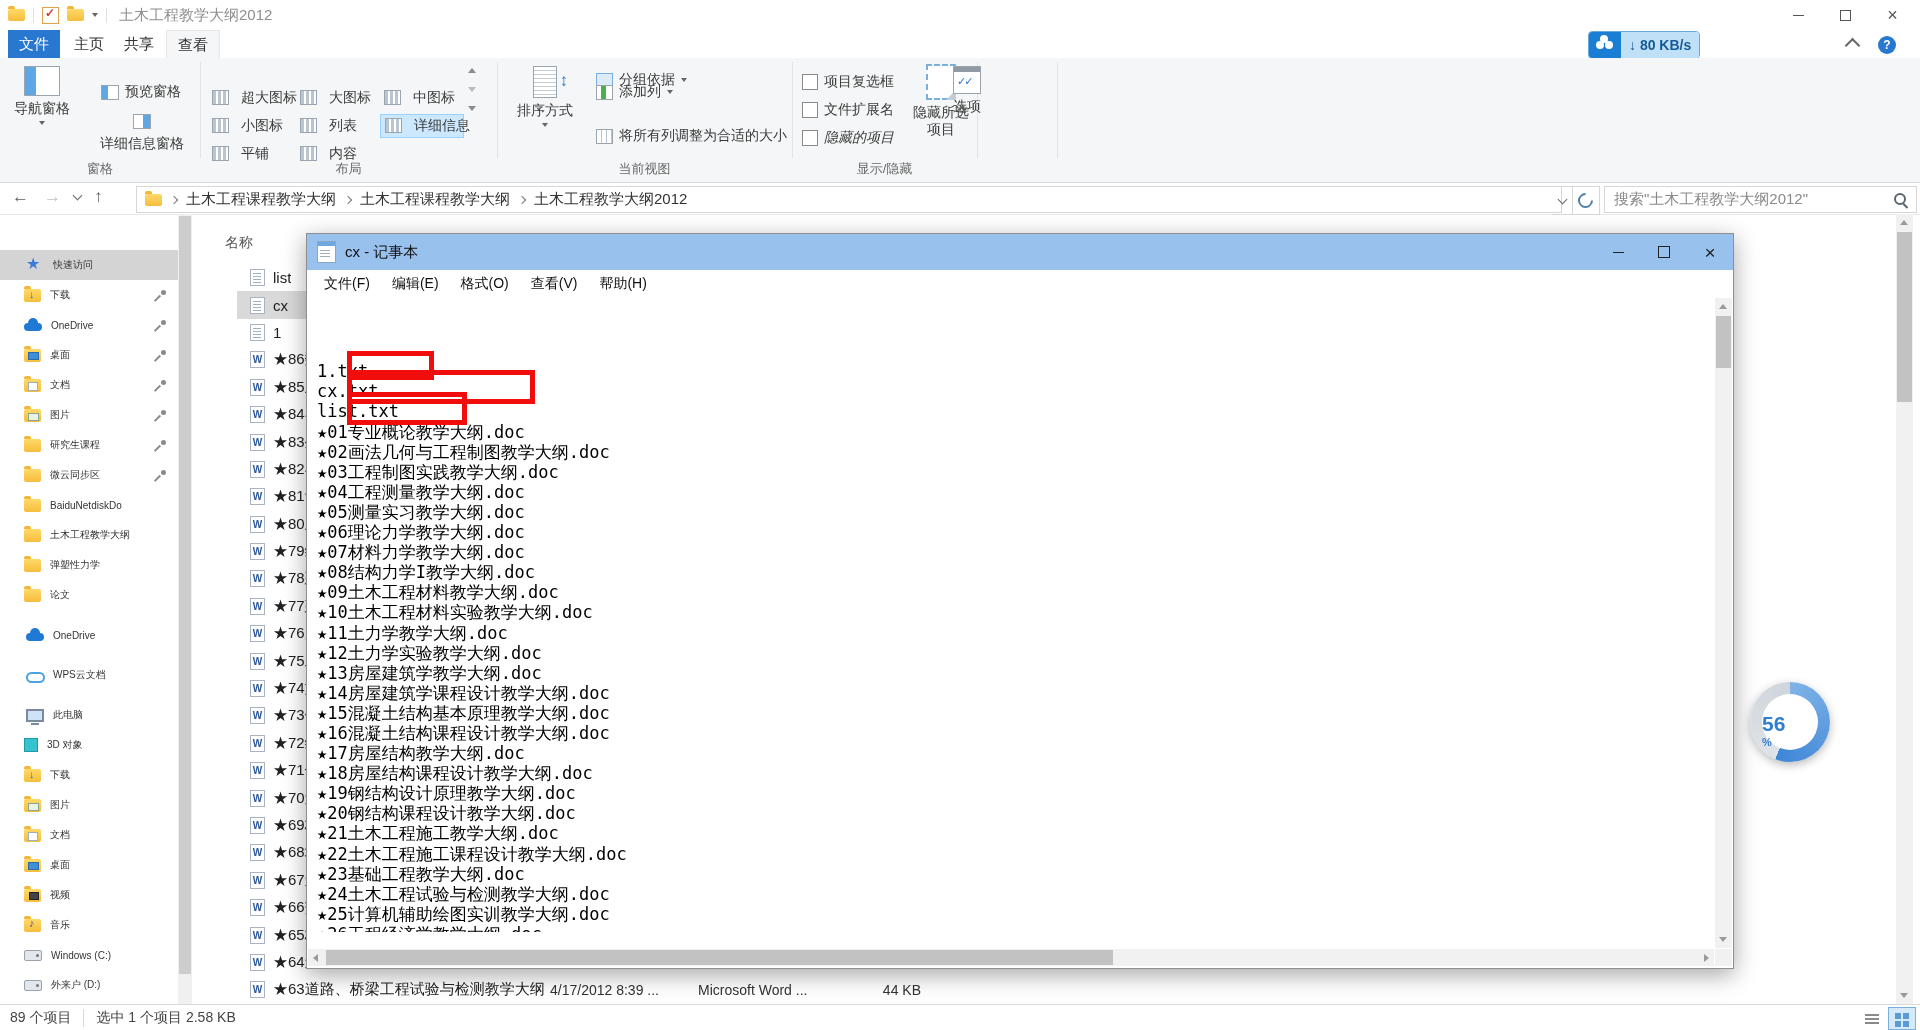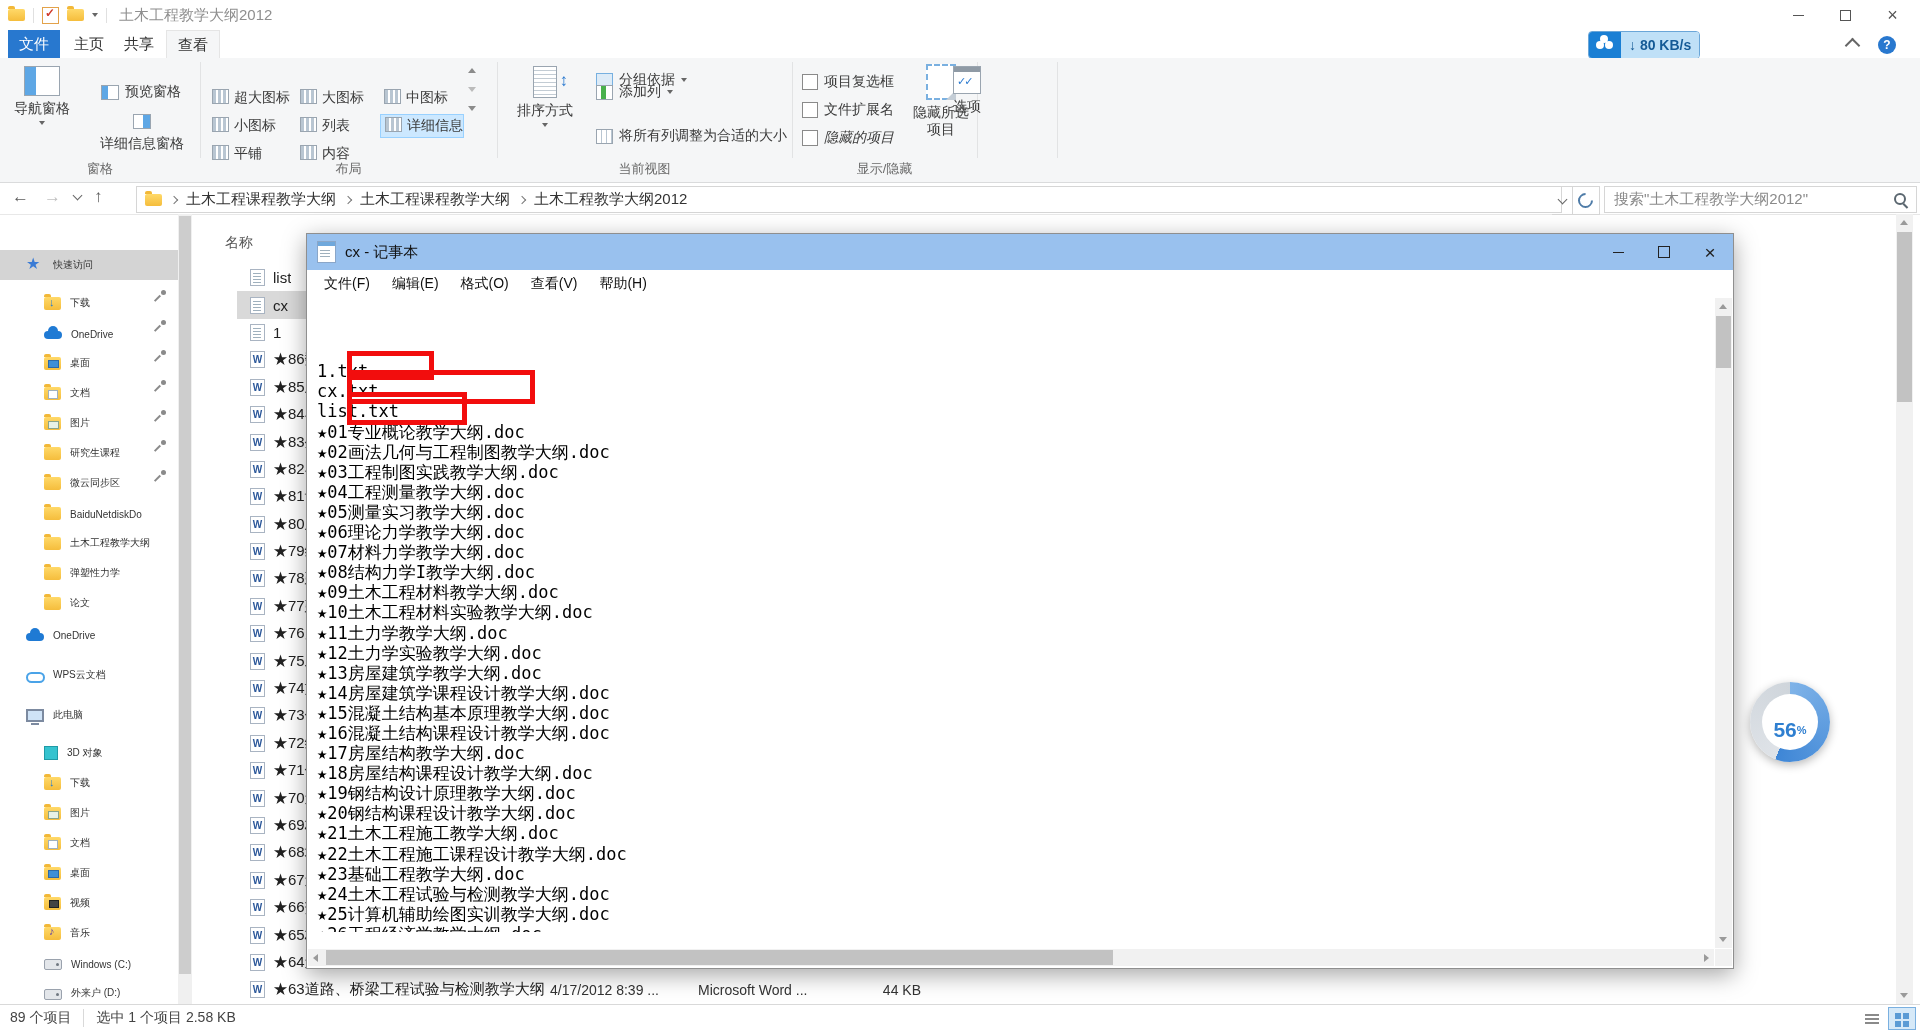--- a/index.html
+++ b/index.html
@@ -37,21 +37,21 @@
 .ribbon{position:absolute;top:58px;left:0;right:0;height:124px;background:#f5f6f7;border-bottom:1px solid #dadbdc;font-size:14px;color:#3b3b3b;}
 .rdiv{position:absolute;top:4px;bottom:24px;width:1px;background:#e2e3e4;}
 .rlabel{position:absolute;bottom:4px;font-size:13px;color:#6a6a6a;text-align:center;}
 .rbig{position:absolute;display:flex;flex-direction:column;align-items:center;gap:4px;}
 .rsmall{position:absolute;display:flex;align-items:center;gap:6px;height:24px;}
 .ic-navpane{width:34px;height:28px;border:1px solid #9aa5b0;background:linear-gradient(90deg,#5ea7e5 0 11px,#fff 11px);}
 .ic-prevpane{width:16px;height:13px;border:1px solid #9aa5b0;background:linear-gradient(90deg,#5ea7e5 0 6px,#fff 6px);flex:none;}
 .ic-detpane{width:16px;height:13px;border:1px solid #9aa5b0;background:linear-gradient(90deg,#fff 0 9px,#5ea7e5 9px);flex:none;}
 .ic-grid{width:15px;height:13px;border:1px solid #9aa5b0;background:repeating-linear-gradient(90deg,#b9c6d2 0 3px,#fff 3px 5px);flex:none;}
 .layout-grid{position:absolute;left:208px;top:8px;width:256px;display:grid;grid-template-columns:88px 84px 84px;grid-auto-rows:28px;align-items:center;}
-.layout-item{display:flex;align-items:flex-start;gap:5px;padding:2px 4px;white-space:nowrap;margin-top:35px;}
+.layout-item{display:flex;align-items:center;gap:12px;padding:2px 4px;white-space:nowrap;margin-top:35px;}
 .layout-item[data-sel="1"]{background:#cce8ff;border:1px solid #99d1ff;}
 .lay-arrows{position:absolute;left:468px;top:10px;display:flex;flex-direction:column;gap:14px;align-items:center;}
 .tri-up{width:0;height:0;border-left:4px solid transparent;border-right:4px solid transparent;border-bottom:5px solid #8b8b8b;}
 .tri-down{width:0;height:0;border-left:4px solid transparent;border-right:4px solid transparent;border-top:5px solid #bbb;}
 .tri-more{border-top-color:#8b8b8b;box-shadow:0 -7px 0 -5px #8b8b8b;}
 .ic-sort{width:22px;height:30px;border:1px solid #9aa5b0;background:repeating-linear-gradient(#fff 0 3px,#c3ccd4 3px 4px);position:relative;}
 .ic-sort::after{content:"↕";position:absolute;right:-12px;top:4px;color:#2878cf;font-size:17px;font-weight:bold;}
 .ic-group{width:15px;height:13px;border:1px solid #77b0e0;background:#ddebf7;flex:none;}
 .ic-addcol{width:15px;height:13px;border:1px solid #9aa5b0;background:linear-gradient(90deg,#fff 0 4px,#49b04d 4px 9px,#fff 9px);flex:none;}
 .ic-fitcol{width:15px;height:13px;border:1px solid #9aa5b0;background:repeating-linear-gradient(90deg,#fff 0 4px,#b9c6d2 4px 5px);flex:none;}
@@ -71,21 +71,21 @@
 .chev-down{width:6px;height:6px;border-right:1.5px solid #666;border-bottom:1.5px solid #666;transform:rotate(45deg);margin-top:-3px;}
 .refresh-btn{position:absolute;left:1572px;top:3px;width:27px;height:27px;border:1px solid #d6d6d6;border-left:none;display:flex;align-items:center;justify-content:center;}
 .ic-refresh{width:11px;height:11px;border:2px solid #4f7ca8;border-radius:50%;border-top-color:transparent;transform:rotate(45deg);}
 .searchbox{position:absolute;left:1604px;top:3px;width:302px;height:25px;border:1px solid #d6d6d6;display:flex;align-items:center;padding-left:9px;font-size:15px;color:#8a8a8a;}
 .mag{position:absolute;right:10px;top:6px;width:8px;height:8px;border:2px solid #5b6770;border-radius:50%;}
 .mag::after{content:"";position:absolute;left:8px;top:8px;width:6px;height:2px;background:#5b6770;transform:rotate(45deg);transform-origin:0 0;}
 
 .sidebar{position:absolute;left:0;top:214px;width:178px;height:790px;padding-top:36px;overflow:hidden;font-size:10px;box-sizing:border-box;}
 .sb-item{height:30px;display:flex;align-items:center;position:relative;}
 .sb-item[data-level="0"]{padding-left:26px;}
-.sb-item[data-level="1"]{padding-left:44px;align-items:flex-end;}
+.sb-item[data-level="1"]{padding-left:24px;}
 .sb-item[data-sel="1"]{background:#d4d4d4;}
 .sb-item[data-gap="1"]{margin-top:10px;}
 .sb-label{white-space:nowrap;overflow:hidden;max-width:106px;}
 .sb-pin{display:none;position:absolute;right:12px;top:10px;width:11px;height:11px;}
 .sb-item[data-pin="1"] .sb-pin{display:block;}
 .sb-pin::before{content:"";position:absolute;right:0;top:0;width:5px;height:5px;background:#8a8a8a;border-radius:50%;}
 .sb-pin::after{content:"";position:absolute;left:0;bottom:0;width:8px;height:1.5px;background:#8a8a8a;transform:rotate(-45deg);transform-origin:0 100%;}
 .sb-ico{width:18px;height:14px;margin-right:9px;position:relative;flex:none;}
 .sb-ico[data-icon^="folder"]{background:linear-gradient(#ffd969,#f5bd3c);border-radius:2px;height:13px;width:17px;}
 .sb-ico[data-icon^="folder"]::before{content:"";position:absolute;top:-3px;left:0;width:7px;height:3px;background:#f2b838;border-radius:2px 2px 0 0;}
@@ -153,21 +153,21 @@
 .tri-u2{position:absolute;left:4px;top:6px;width:0;height:0;border-left:4px solid transparent;border-right:4px solid transparent;border-bottom:5px solid #9a9a9a;}
 .tri-d2{position:absolute;left:4px;bottom:6px;width:0;height:0;border-left:4px solid transparent;border-right:4px solid transparent;border-top:5px solid #9a9a9a;}
 
 .redbox{position:absolute;border:5px solid #f20d0d;z-index:40;}
 #rb1{left:347px;top:351px;width:77px;height:19px;}
 #rb2{left:347px;top:370px;width:178px;height:24px;}
 #rb3{left:347px;top:392px;width:110px;height:23px;}
 .progress{position:absolute;left:1750px;top:682px;width:80px;height:80px;border-radius:50%;z-index:45;
   background:conic-gradient(#7fb3e8 0turn,#3e86d6 .56turn,#dfe3e8 .56turn,#cfd5db 1turn);
   box-shadow:0 3px 10px rgba(0,0,0,.28);display:flex;align-items:center;justify-content:center;}
-.progress-inner{width:56px;height:56px;border-radius:50%;background:#fff;display:flex;align-items:center;justify-content:center;padding-top:16px;box-sizing:border-box;color:#2f7fd0;font-weight:bold;}
+.progress-inner{width:56px;height:56px;border-radius:50%;background:#fff;display:flex;align-items:flex-start;justify-content:center;padding-top:16px;box-sizing:border-box;color:#2f7fd0;font-weight:bold;flex-direction:column;}
 .progress-val{font-size:21px;}
 .progress-unit{font-size:11px;}
 </style>
 </head>
 <body>
 
 <div class="screen">
 
   <div class="titlebar">
     <div class="qat">

